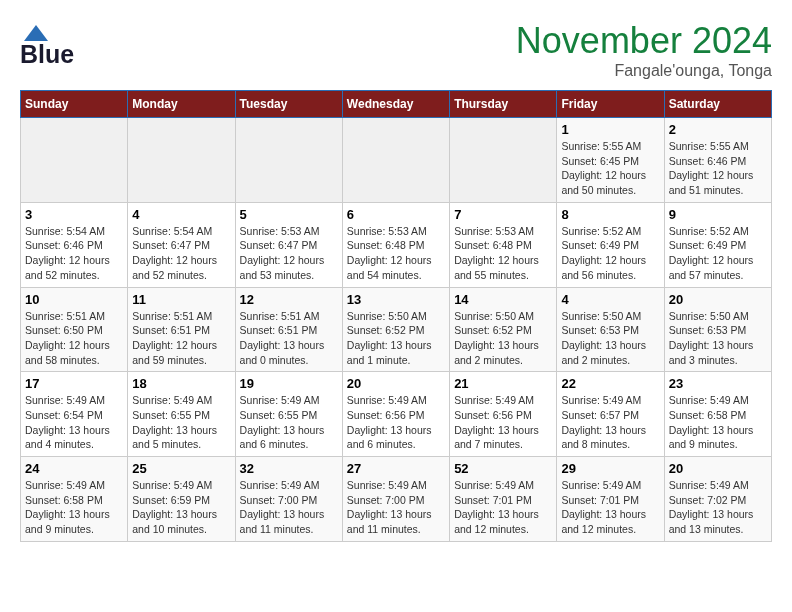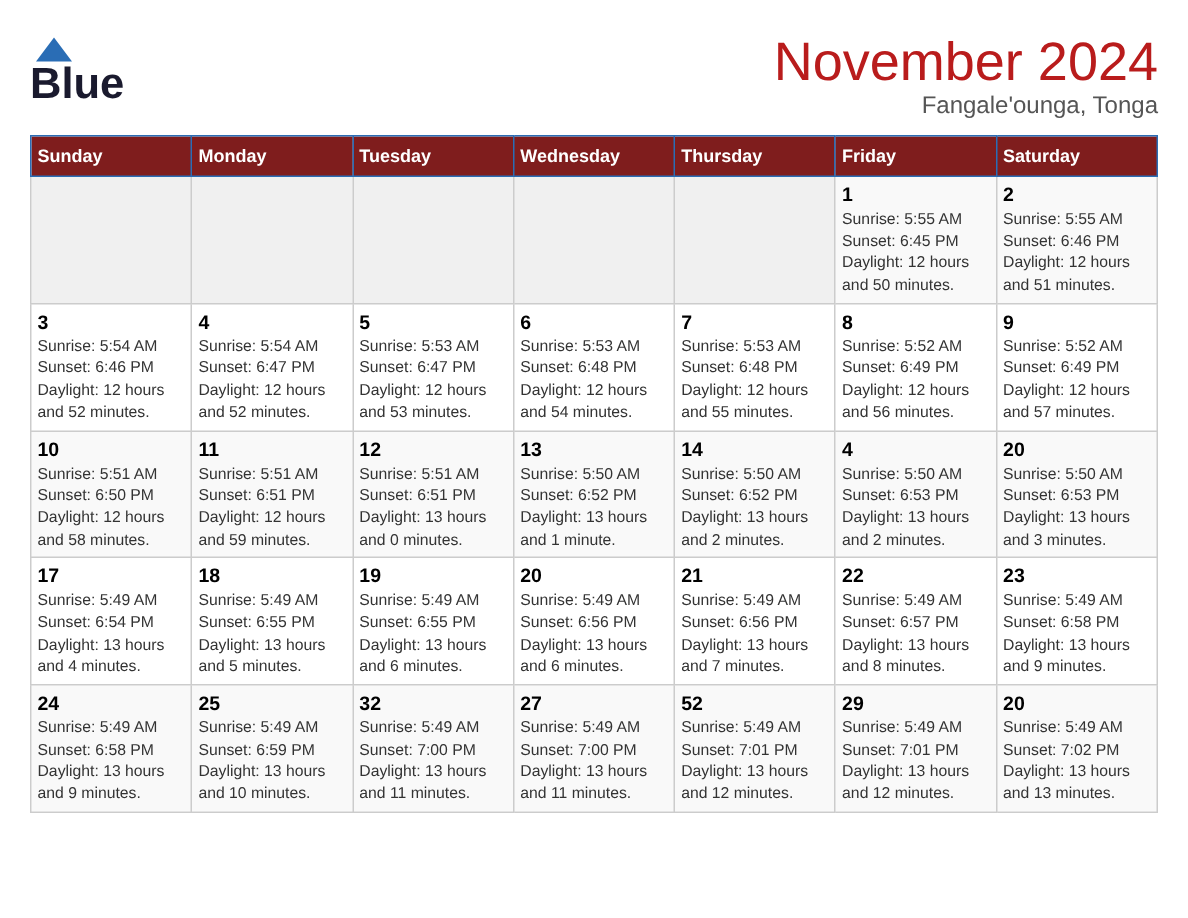--- a/index.html
+++ b/index.html
@@ -19,21 +19,21 @@
     .logo {
       display: flex;
       align-items: center;
     }
     .title-section {
       text-align: right;
     }
     .month-title {
       font-size: 36px;
       font-weight: normal;
-      color: #b91c1c;
+      color: #15803d;
     }
     .location {
       font-size: 16px;
       color: #555;
     }
     table {
       width: 100%;
       border-collapse: collapse;
       font-size: 11px;
     }
@@ -84,21 +84,21 @@
 <div class="header">
   <div class="logo">
     <div>
       <div style="display:flex;align-items:center;">
         <div style="font-size:22px;font-weight:bold;color:#1a1a2e;line-height:1.1;">
           <svg width="28" height="20" viewBox="0 0 28 20" style="vertical-align:middle;margin:0 2px;">
             <polygon points="14,2 26,18 2,18" fill="#2a6db5"></polygon>
           </svg>
         </div>
       </div>
-      <div style="font-size:29px;font-weight:bold;color:#1a1a2e;margin-top:-4px;">Blue</div>
+      <div style="font-size:25px;font-weight:bold;color:#1a1a2e;margin-top:-4px;">Blue</div>
     </div>
   </div>
   <div class="title-section">
     <div class="month-title">November 2024</div>
     <div class="location">Fangale'ounga, Tonga</div>
   </div>
 </div>
 
 <table>
   <thead>

